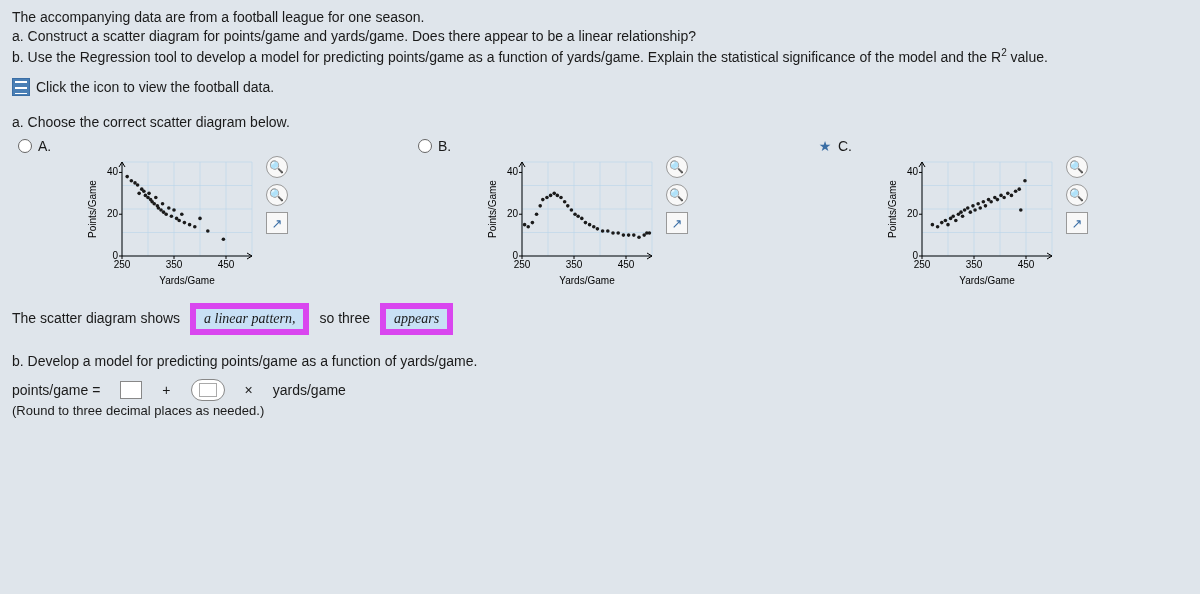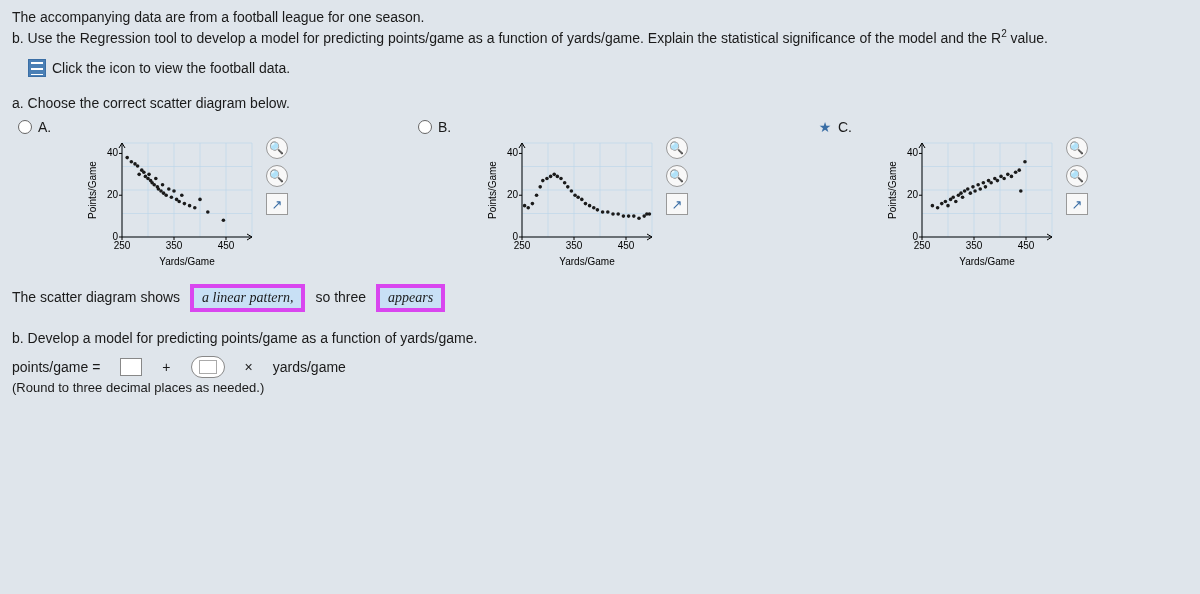--- a/index.html
+++ b/index.html
@@ -11,21 +11,21 @@
   padding: 8px 12px;
   font-size: 14px;
   color: #1a1a1a;
   position: relative;
 }
 .intro { margin-bottom: 4px; }
 .intro p { line-height: 1.35; }
 .data-link {
   display: inline-flex;
   align-items: center;
-  margin: 8px 16px;
+  margin: 8px 0;
   justify-content: space-between;
 }
 .data-icon {
   display: inline-block;
   width: 18px;
   height: 18px;
   border: 1px solid #3a6ea5;
   background: #4a7fb5;
   margin-right: 6px;
   position: relative;
@@ -112,21 +112,21 @@
 }
 .sentence {
   margin-top: 14px;
   display: flex;
   align-items: baseline;
   flex-wrap: wrap;
   gap: 10px;
 }
 .answer-slot {
   background: #c8e0f5;
-  border: 4px solid #d946ef;
+  border: 6px solid #d946ef;
   padding: 2px 8px;
   font-family: Georgia, serif;
   font-style: italic;
   color: #1a1a1a;
 }
 .partb { margin-top: 18px; }
 .equation {
   margin-top: 10px;
   display: flex;
   align-items: center;
@@ -152,20 +152,21 @@
 sup { font-size: 10px; }
 svg text { font-family: Arial, sans-serif; }
 </style>
 </head>
 <body>
 
 
 
 <div class="intro">
   <p>The accompanying data are from a football league for one season.</p>
+  <p>a. Construct a scatter diagram for points/game and yards/game. Does there appear to be a linear relationship?</p>
   <p>
     <span>b. Use the Regression tool to develop a model for predicting points/game as a function of yards/game. Explain the statistical significance of the model and the R</span><sup>2</sup><span> value.</span>
   </p>
 </div>
 
 <div class="data-link">
   <span class="data-icon"></span>
   <span>Click the icon to view the football data.</span>
 </div>
 

